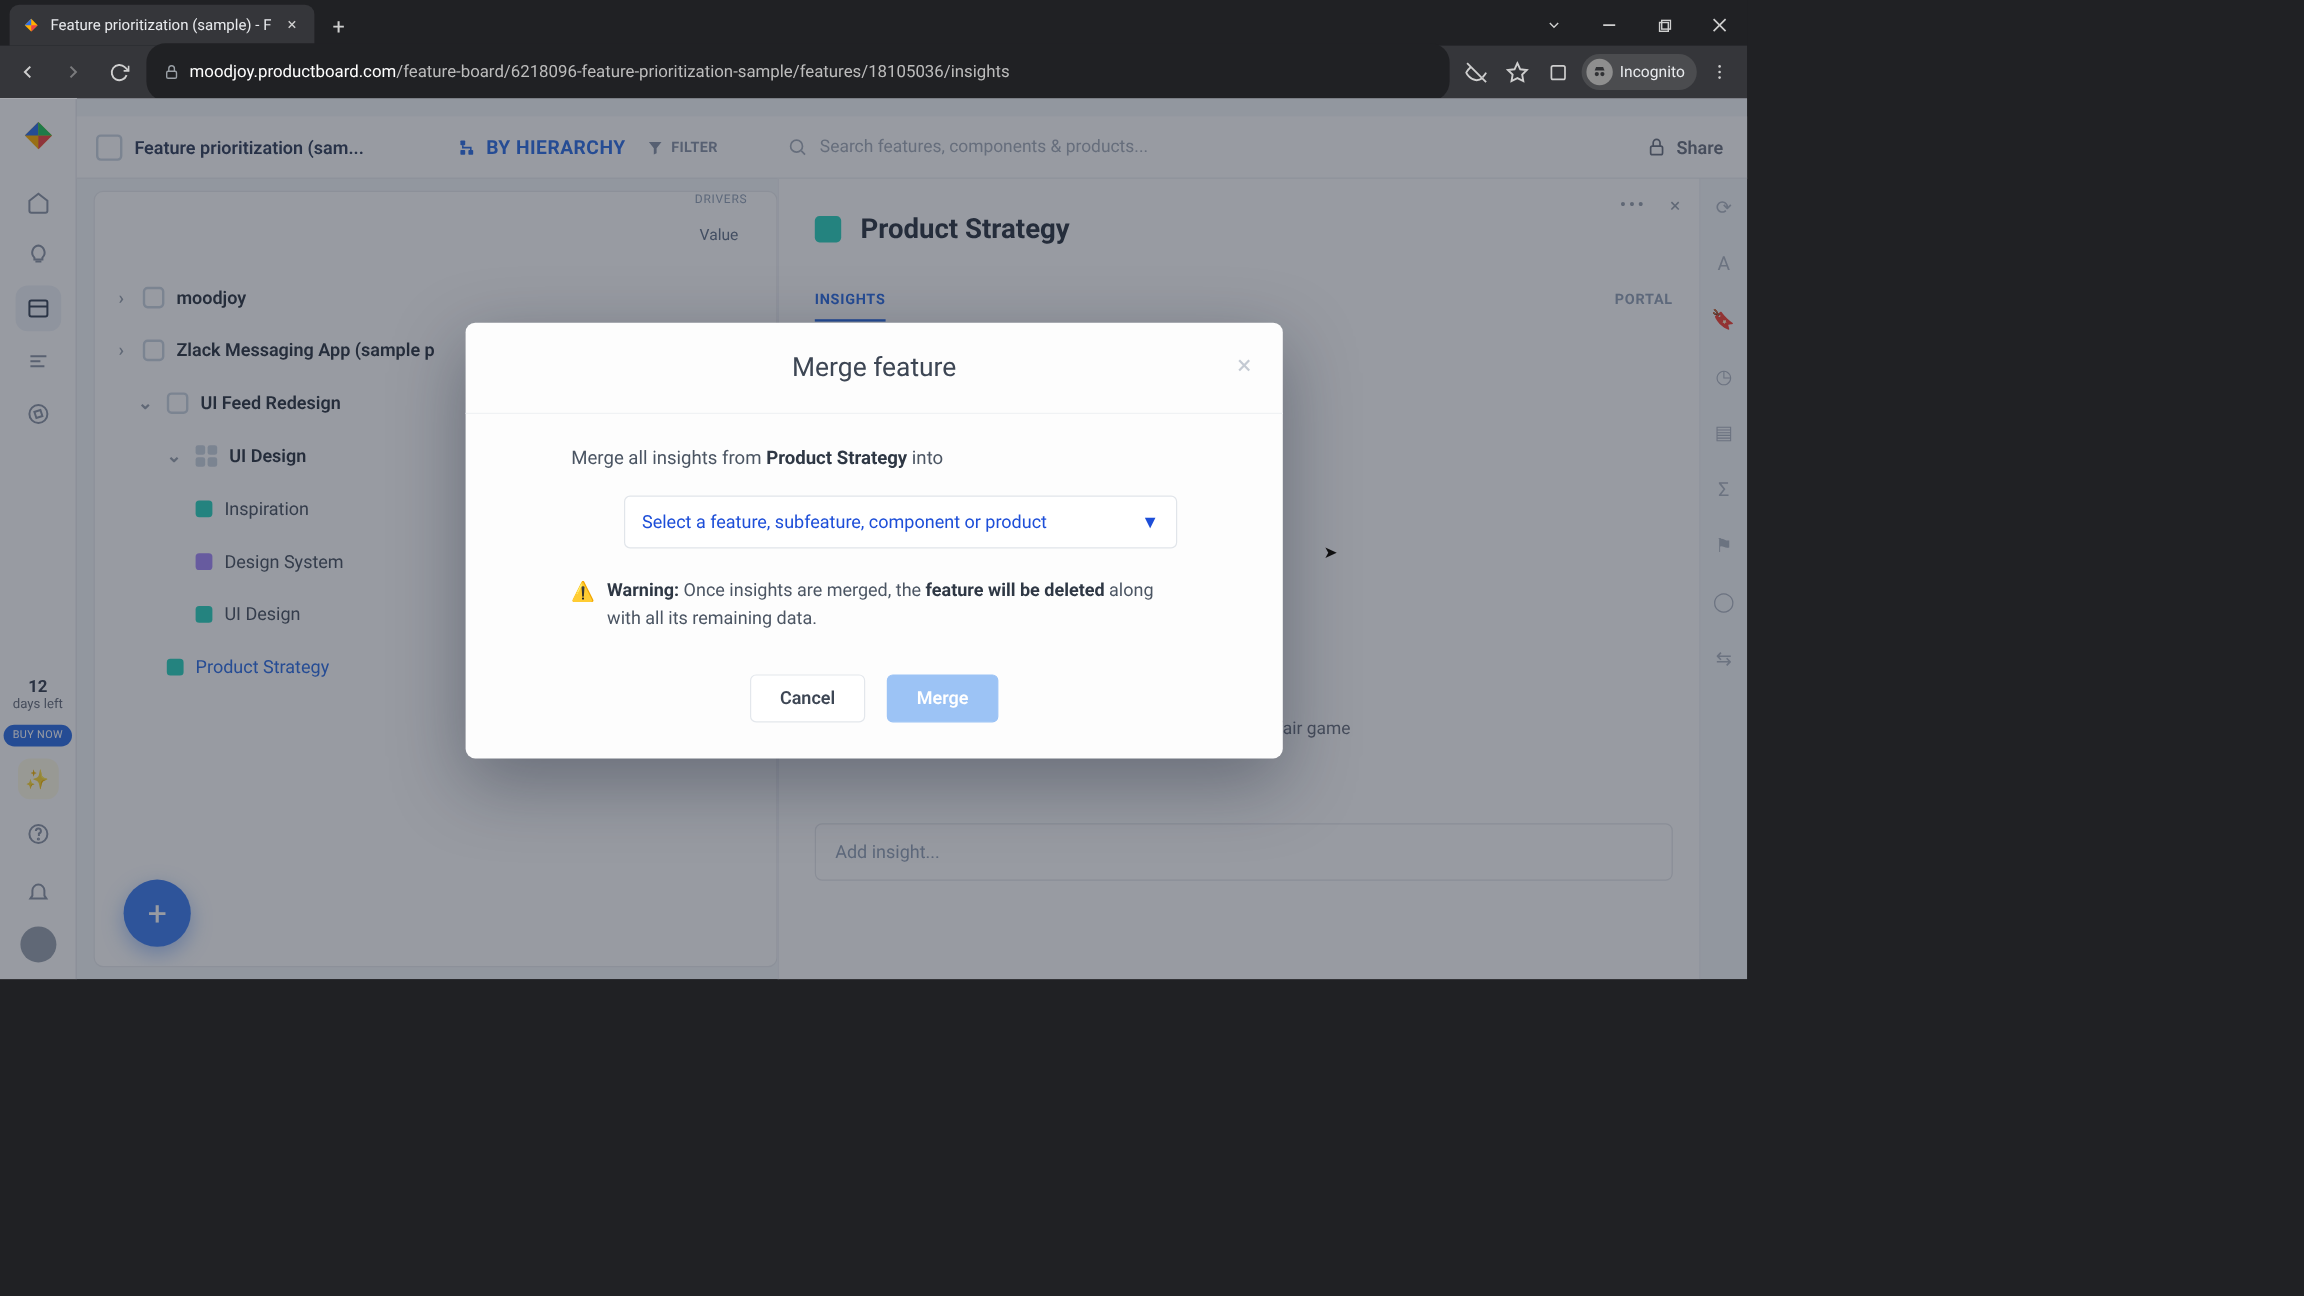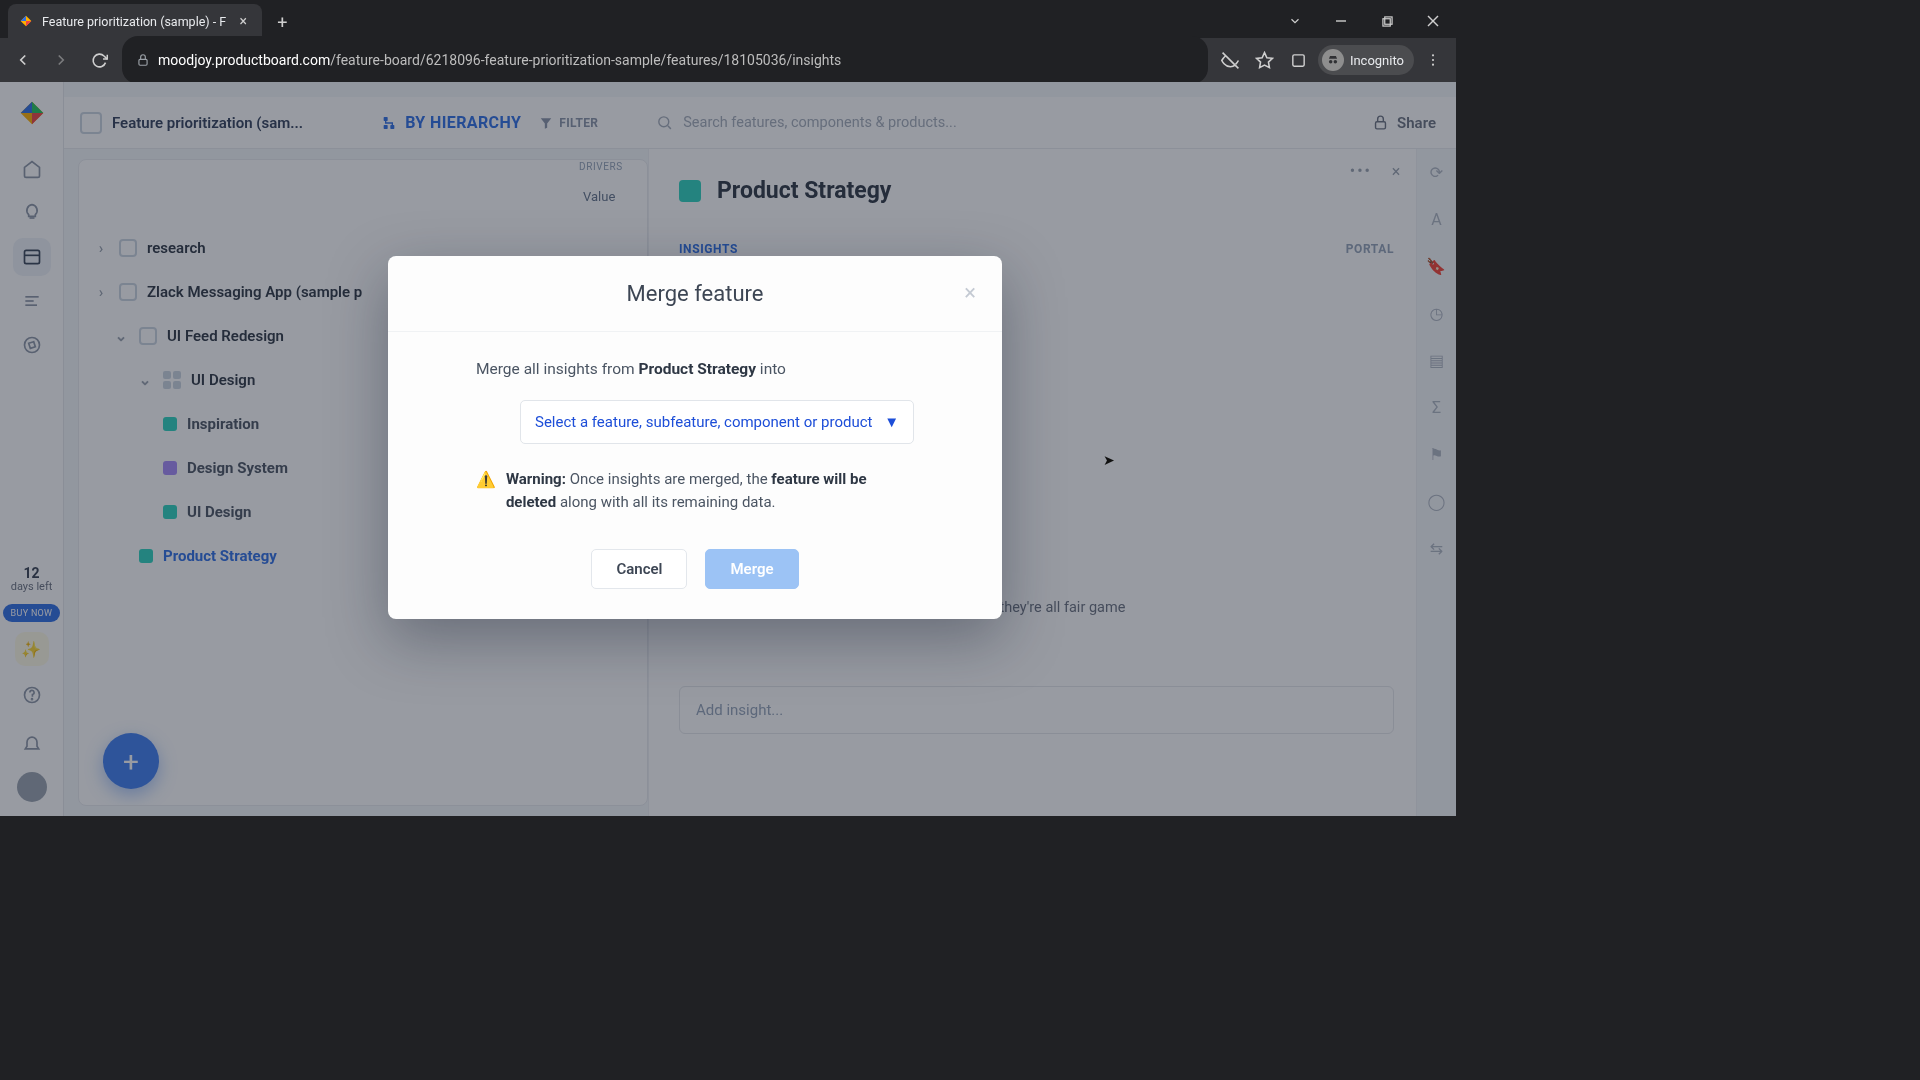--- a/index.html
+++ b/index.html
@@ -51,21 +51,21 @@
   .content-row { flex:1; display:flex; position:relative; }
   .tree-panel { width: 570px; background:#fff; border:1px solid #e9ecef; border-radius:8px; margin:10px 0 10px 14px; padding: 6px 0; overflow:hidden; position:relative;}
   .tree-header-row { height:60px; }
   .tree-item { display:flex;align-items:center;gap:10px;height:44px;color:#2e3744;font-size:15px;font-weight:600; padding-left: 14px;}
   .chev { width:16px; text-align:center; color:#9aa3af; }
   .fi-sq { width:18px;height:18px;border:2px solid #cbd5e1;border-radius:4px; }
   .fi-grid { width:18px;height:18px;display:grid;grid-template-columns:1fr 1fr;grid-template-rows:1fr 1fr;gap:2px;}
   .fi-grid span{background:#cbd5e1;border-radius:2px;}
   .dot { width:14px;height:14px;border-radius:3px; }
   .dot.teal{background:#2dd4bf;} .dot.purple{background:#a78bfa;}
-  .tree-sub { font-weight:700; color:#4b5563; padding-left: 84px; }
+  .tree-sub { font-weight:400; color:#4b5563; padding-left: 84px; }
   .tree-sub.sel { color:#2f6fe6; }
   .indent1{padding-left:34px;} .indent2{padding-left:58px;}
   .fab { position:absolute; left: 24px; bottom: 16px; width:56px;height:56px;border-radius:50%;background:#3f7ef0;color:#fff;display:flex;align-items:center;justify-content:center;font-size:28px;box-shadow:0 6px 18px rgba(63,126,240,.45);}
 
   .detail-panel { flex:1; background:#fff; border-left:1px solid #eef1f4; padding: 14px 22px 0 30px; position:relative; }
   .detail-head { display:flex;align-items:center;gap:16px;margin-top:14px;}
   .detail-head .swatch{width:22px;height:22px;background:#2dd4bf;border-radius:4px;}
   .detail-title { font-size:23px;font-weight:700;color:#2e3744;}
   .drivers-chip { position:absolute; left:-70px; top:12px; font-size:10px; letter-spacing:.6px; color:#94a3b8; text-transform:uppercase;}
   .value-chip { position:absolute; left:-66px; top:40px; font-size:13px; color:#64748b;}
@@ -74,21 +74,21 @@
   .tabs { display:flex;gap:40px;margin-top:38px;font-size:12px;font-weight:700;color:#94a3b8;letter-spacing:.6px;}
   .tabs .on{color:#2f6fe6;border-bottom:2px solid #2f6fe6;padding-bottom:10px;}
   .insight-big { margin-top:300px; font-size:22px; font-weight:700; color:#2e3744;}
   .insight-sub { color:#6b7280;font-size:14.5px;margin-top:6px;}
   .add-insight { margin-top:70px;border:1px solid #e5e7eb;border-radius:6px;padding:14px 16px;color:#94a3b8;font-size:15px;}
   .right-rail { width:40px;border-left:1px solid #eef1f4;display:flex;flex-direction:column;align-items:center;padding-top:14px;gap:28px;color:#aeb6c2;}
 
   
   .overlay { position:absolute; inset:82px 0 0 0; background:rgba(27,34,48,.45); }
   .cursor { position:absolute; left:1103px; top:452px; font-size:14px; color:#111; }
-  .modal { position:absolute; left:388px; top:256px; width:614px; background:#fdfdfd; border-radius:8px; box-shadow:0 20px 60px rgba(15,23,42,.35); }
+  .modal { position:absolute; left:388px; top:269px; width:681px; background:#fdfdfd; border-radius:8px; box-shadow:0 20px 60px rgba(15,23,42,.35); }
   .modal-head { height:76px; display:flex;align-items:center;justify-content:center;border-bottom:1px solid #f0f2f4;position:relative;}
   .modal-title { font-size:22px;color:#3d4654;}
   .modal-close { position:absolute;right:18px;top:22px;color:#c4cad3;font-size:22px;width:28px;height:28px;display:flex;align-items:center;justify-content:center;cursor:pointer;}
   .modal-body { padding: 28px 88px 30px; }
   .merge-line { font-size:15.5px;color:#4b5563; }
   .merge-line b { color:#2e3744; font-weight:700; }
   .select-box { margin-top:22px;border:1px solid #e1e5ea;border-radius:5px;height:44px;display:flex;align-items:center;padding:0 14px;color:#1d4ed8;font-size:15px;justify-content:space-between;cursor:pointer;background:#fff;margin-left:44px;}
   .warn-row { display:flex;gap:10px;margin-top:24px;font-size:15px;color:#4b5563;line-height:1.5;}
   .warn-ico { flex:none;font-size:16px;}
   .warn-row b { color:#2e3744; }
@@ -296,21 +296,21 @@
         <span>Share</span>
       </div>
     </div>
 
     <div class="content-row">
       <div class="tree-panel">
         <div class="tree-header-row"></div>
         <div class="tree-item">
             <span class="chev">›</span>
             <span class="fi-sq"></span>
-            <span>research</span>
+            <span>moodjoy</span>
           </div>
         <div class="tree-item">
             <span class="chev">›</span>
             <span class="fi-sq"></span>
             <span>Zlack Messaging App (sample p</span>
           </div>
         <div class="tree-item indent1">
             <span class="chev">⌄</span>
             <span class="fi-sq"></span>
             <span>UI Feed Redesign</span>

